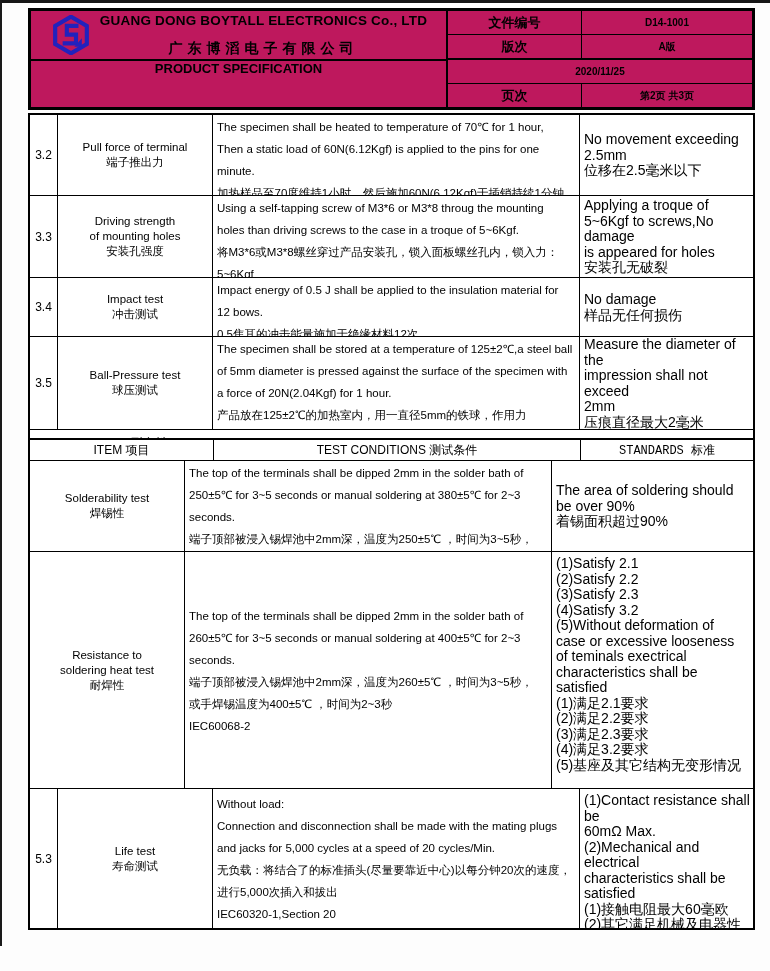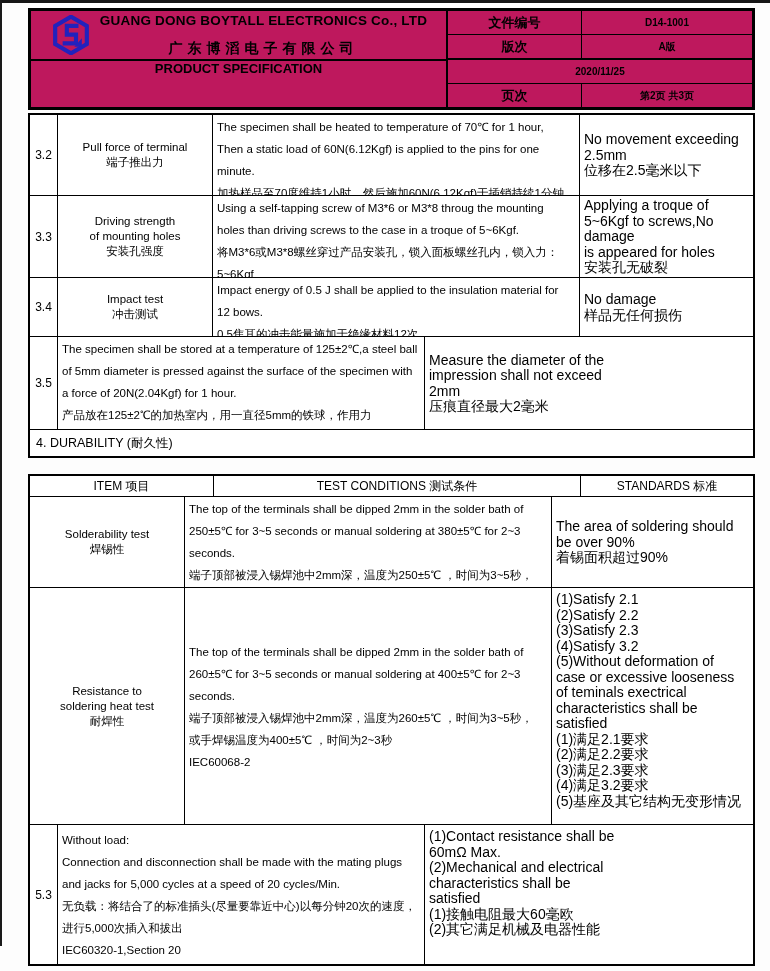--- a/index.html
+++ b/index.html
@@ -25,38 +25,38 @@
   .hdr-right { flex:1; display:flex; flex-direction:column; }
   .hdr-row { flex:1; display:flex; border-bottom:1px solid #000; }
   .hdr-row.thick { border-bottom:2px solid #000; }
   .hdr-row:last-child { border-bottom:none; }
   .hdr-label { width:134px; border-right:1px solid #000; display:flex; align-items:center; justify-content:center; font-weight:bold; font-size:13px; }
   .hdr-value { flex:1; display:flex; align-items:center; justify-content:center; font-weight:bold; font-size:10px; }
 
   
   .tbl { position:absolute; left:28px; width:727px; border:2px solid #000; background:#fff; }
   .t1 { top:113px; }
-  .t2 { top:474px; }
+  .t2 { top:438px; }
   .row { display:flex; border-bottom:1px solid #000; }
   .row:last-child, .tbl .row.no-bb { border-bottom:none; }
   .cell { border-right:1px solid #000; overflow:hidden; }
   .cell:last-child { border-right:none; }
   .c-id   { width:28px; display:flex; align-items:center; justify-content:center; font-size:12px; }
   .c-item { width:155px; display:flex; flex-direction:column; align-items:center; justify-content:center; text-align:center; font-size:11.5px; line-height:15px; white-space:pre-line; padding:0 2px; }
   .c-cond { width:367px; font-size:11.5px; line-height:22px; white-space:pre-line; padding:1px 3px 0 4px; }
   .c-std  { flex:1; font-size:14px; line-height:15.5px; white-space:pre-line; padding:1px 2px 0 4px; }
   .v-center { display:flex; flex-direction:column; justify-content:center; }
   .h32 { height:81px; } .h33 { height:82px; } .h34 { height:59px; } .h35 { height:93px; }
   .hdur { height:26px; }
   .dur-title { flex:1; font-weight:normal; font-size:12.5px; padding:5px 0 0 6px; border-right:none; }
   .hcol { height:21px; }
   .ch { display:flex; align-items:center; justify-content:center; font-size:12px; }
   .ch-item { width:184px; }
   .ch-cond { width:367px; }
-  .ch-std  { flex:1; }
+  .ch-std  { flex:1;font-family:Liberation Mono, monospace; }
   .h41 { height:328px; }
   .sub-col { flex:1; display:flex; flex-direction:column; }
   .sub-row { display:flex; }
   .h41a { height:91px; border-bottom:1px solid #000; }
   .h41b { flex:1; }
   .h42 { height:139px; }
   .pt4 { padding-top:4px; }
 </style>
 </head>
 <body>
@@ -136,20 +136,22 @@
 冲击测试</div>
       <div class="cell c-cond">Impact energy of 0.5 J shall be applied to the insulation material for
 12 bows.
 0.5焦耳的冲击能量施加于绝缘材料12次
 IEC60320-1,Section 23</div>
       <div class="cell c-std v-center">No damage
 样品无任何损伤</div>
     </div>
     <div class="row h35">
       <div class="cell c-id">3.5</div>
+      <div class="cell c-item">Ball-Pressure test
+球压测试</div>
       <div class="cell c-cond">The specimen shall be stored at a temperature of 125±2℃,a steel ball
 of 5mm diameter is pressed against the surface of the specimen with
 a force of 20N(2.04Kgf) for 1 hour.
 产品放在125±2℃的加热室内，用一直径5mm的铁球，作用力
 20N(2.04Kgf)，对产品表面施压1小时
 IEC60320-1,Section 24</div>
       <div class="cell c-std v-center">Measure the diameter of the
 impression shall not exceed
 2mm
 压痕直径最大2毫米</div>
@@ -204,20 +206,22 @@
 (2)满足2.2要求
 (3)满足2.3要求
 (4)满足3.2要求
 (5)基座及其它结构无变形情况</div>
         </div>
       </div>
     </div>
 
     <div class="row h42">
       <div class="cell c-id">5.3</div>
+      <div class="cell c-item">Life test
+寿命测试</div>
       <div class="cell c-cond v-center">Without load:
 Connection and disconnection shall be made with the mating plugs
 and jacks for 5,000 cycles at a speed of 20 cycles/Min.
 无负载：将结合了的标准插头(尽量要靠近中心)以每分钟20次的速度，
 进行5,000次插入和拔出
 IEC60320-1,Section 20</div>
       <div class="cell c-std pt4">(1)Contact resistance shall be
 60mΩ Max.
 (2)Mechanical and electrical
 characteristics shall be

